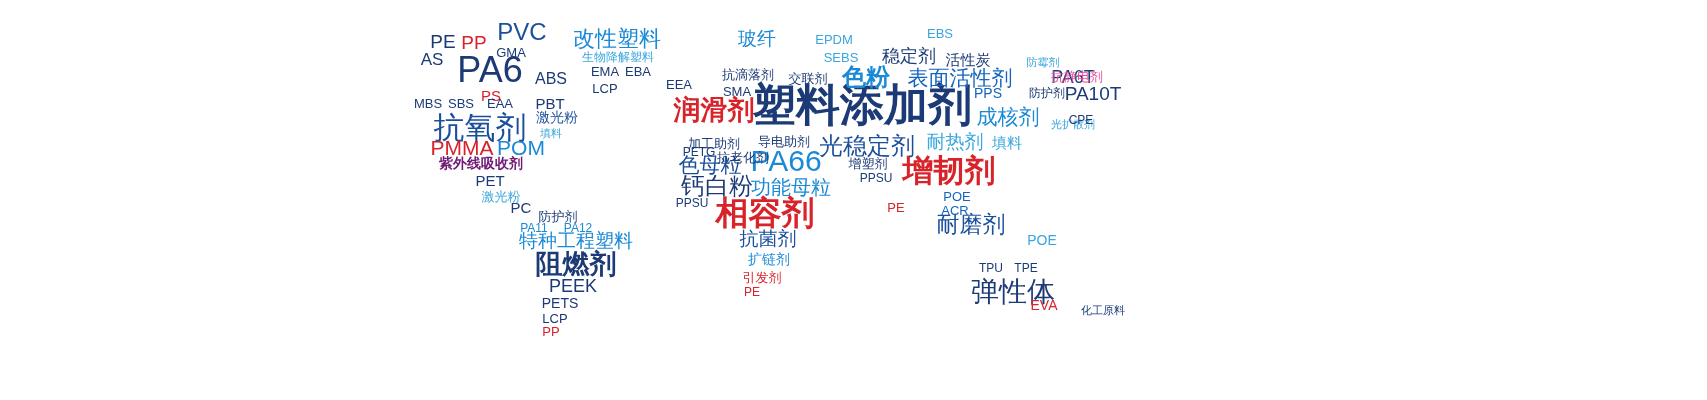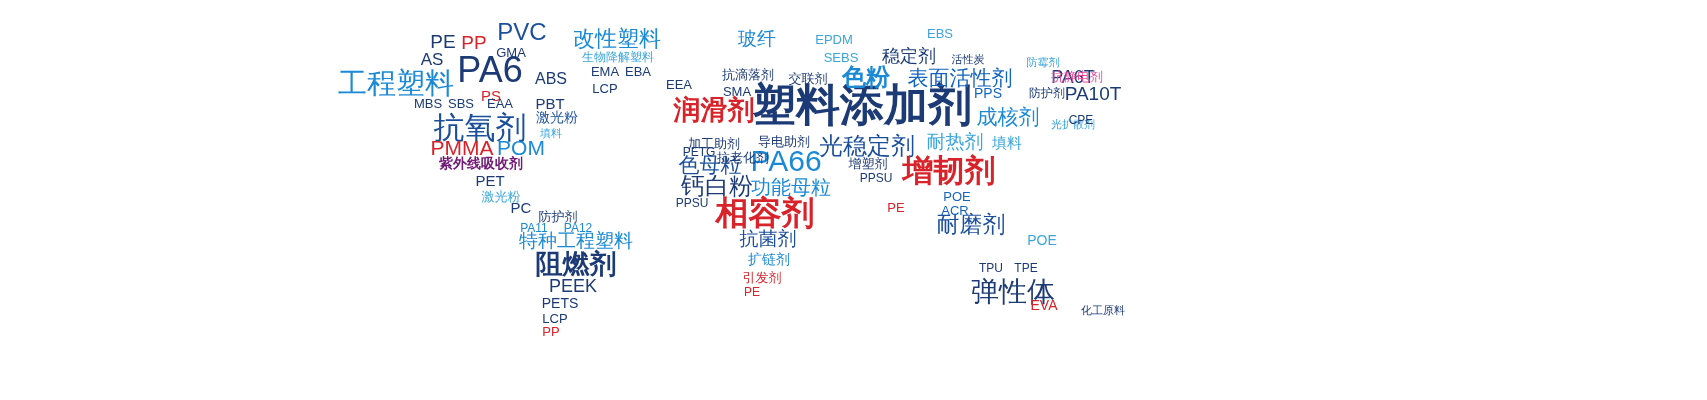--- a/index.html
+++ b/index.html
@@ -27,21 +27,20 @@
     font-family: "Liberation Sans", "DejaVu Sans", sans-serif;
   }
   .w-bold { font-weight: 700; }
   .w-normal { font-weight: 400; }
 </style>
 </head>
 <body>
 
 <div id="cloud-canvas" style="width: 1707px; height: 400px; background: rgb(255, 255, 255);">
     <span class="word w-bold" style="left: 862px; top: 105px; font-size: 44px; color: rgb(27, 58, 118); font-weight: 700;">塑料添加剂</span>
-    <span class="word w-normal" style="left: 396px; top: 83px; font-size: 29px; color: rgb(27, 138, 214); font-weight: 400;">工程塑料</span>
     <span class="word w-normal" style="left: 480px; top: 127px; font-size: 31px; color: rgb(27, 79, 156); font-weight: 400;">抗氧剂</span>
     <span class="word w-bold" style="left: 765px; top: 212px; font-size: 33px; color: rgb(216, 35, 42); font-weight: 700;">相容剂</span>
     <span class="word w-bold" style="left: 949px; top: 170px; font-size: 31px; color: rgb(216, 35, 42); font-weight: 700;">增韧剂</span>
     <span class="word w-bold" style="left: 714px; top: 110px; font-size: 27px; color: rgb(216, 35, 42); font-weight: 700;">润滑剂</span>
     <span class="word w-bold" style="left: 576px; top: 264px; font-size: 27px; color: rgb(27, 58, 118); font-weight: 700;">阻燃剂</span>
     <span class="word w-normal" style="left: 490px; top: 70px; font-size: 36px; color: rgb(27, 58, 118); font-weight: 400;">PA6</span>
     <span class="word w-normal" style="left: 786px; top: 161px; font-size: 30px; color: rgb(27, 138, 214); font-weight: 400;">PA66</span>
     <span class="word w-normal" style="left: 1013px; top: 292px; font-size: 28px; color: rgb(27, 58, 118); font-weight: 400;">弹性体</span>
     <span class="word w-normal" style="left: 867px; top: 146px; font-size: 24px; color: rgb(27, 79, 156); font-weight: 400;">光稳定剂</span>
     <span class="word w-normal" style="left: 960px; top: 77px; font-size: 21px; color: rgb(21, 101, 192); font-weight: 400;">表面活性剂</span>
@@ -88,21 +87,21 @@
     <span class="word w-normal" style="left: 521px; top: 207px; font-size: 15px; color: rgb(27, 58, 118); font-weight: 400;">PC</span>
     <span class="word w-normal" style="left: 558px; top: 216px; font-size: 13px; color: rgb(27, 58, 118); font-weight: 400;">防护剂</span>
     <span class="word w-normal" style="left: 534px; top: 228px; font-size: 12px; color: rgb(27, 138, 214); font-weight: 400;">PA11</span>
     <span class="word w-normal" style="left: 578px; top: 228px; font-size: 12px; color: rgb(27, 138, 214); font-weight: 400;">PA12</span>
     <span class="word w-normal" style="left: 560px; top: 303px; font-size: 14px; color: rgb(27, 58, 118); font-weight: 400;">PETS</span>
     <span class="word w-normal" style="left: 555px; top: 318px; font-size: 13px; color: rgb(27, 58, 118); font-weight: 400;">LCP</span>
     <span class="word w-normal" style="left: 551px; top: 331px; font-size: 13px; color: rgb(216, 35, 42); font-weight: 400;">PP</span>
     <span class="word w-normal" style="left: 834px; top: 39px; font-size: 13px; color: rgb(58, 166, 221); font-weight: 400;">EPDM</span>
     <span class="word w-normal" style="left: 940px; top: 33px; font-size: 13px; color: rgb(58, 166, 221); font-weight: 400;">EBS</span>
     <span class="word w-normal" style="left: 841px; top: 57px; font-size: 13px; color: rgb(58, 166, 221); font-weight: 400;">SEBS</span>
-    <span class="word w-normal" style="left: 968px; top: 59px; font-size: 11px; color: rgb(27, 58, 118); font-weight: 400;">活性炭</span>
+    <span class="word w-normal" style="left: 968px; top: 59px; font-size: 15px; color: rgb(27, 58, 118); font-weight: 400;">活性炭</span>
     <span class="word w-normal" style="left: 1043px; top: 62px; font-size: 11px; color: rgb(58, 166, 221); font-weight: 400;">防霉剂</span>
     <span class="word w-normal" style="left: 1077px; top: 76px; font-size: 13px; color: #ec4899; font-weight: 400;">抗静电剂</span>
     <span class="word w-normal" style="left: 1047px; top: 93px; font-size: 12px; color: rgb(27, 58, 118); font-weight: 400;">防护剂</span>
     <span class="word w-normal" style="left: 1073px; top: 124px; font-size: 11px; color: rgb(58, 166, 221); font-weight: 400;">光扩散剂</span>
     <span class="word w-normal" style="left: 1081px; top: 120px; font-size: 12px; color: rgb(27, 58, 118); font-weight: 400;">CPE</span>
     <span class="word w-normal" style="left: 748px; top: 74px; font-size: 13px; color: rgb(27, 58, 118); font-weight: 400;">抗滴落剂</span>
     <span class="word w-normal" style="left: 808px; top: 78px; font-size: 13px; color: rgb(27, 58, 118); font-weight: 400;">交联剂</span>
     <span class="word w-normal" style="left: 714px; top: 143px; font-size: 13px; color: rgb(27, 58, 118); font-weight: 400;">加工助剂</span>
     <span class="word w-normal" style="left: 784px; top: 141px; font-size: 13px; color: rgb(27, 58, 118); font-weight: 400;">导电助剂</span>
     <span class="word w-normal" style="left: 699px; top: 152px; font-size: 12px; color: rgb(27, 58, 118); font-weight: 400;">PETG</span>

